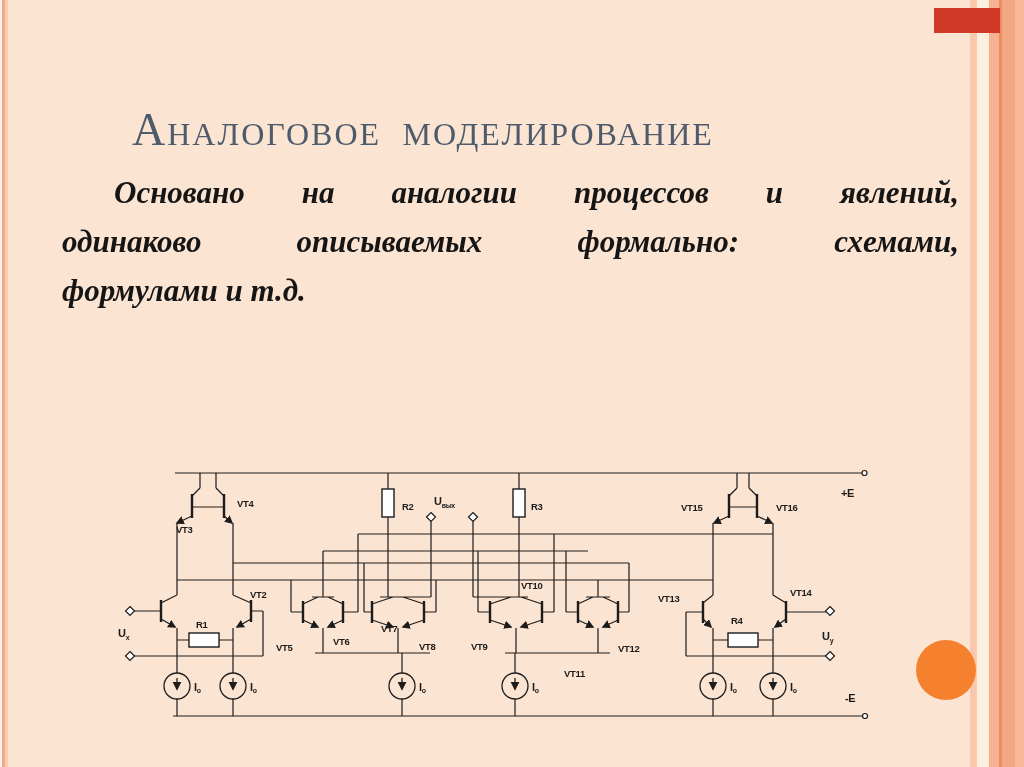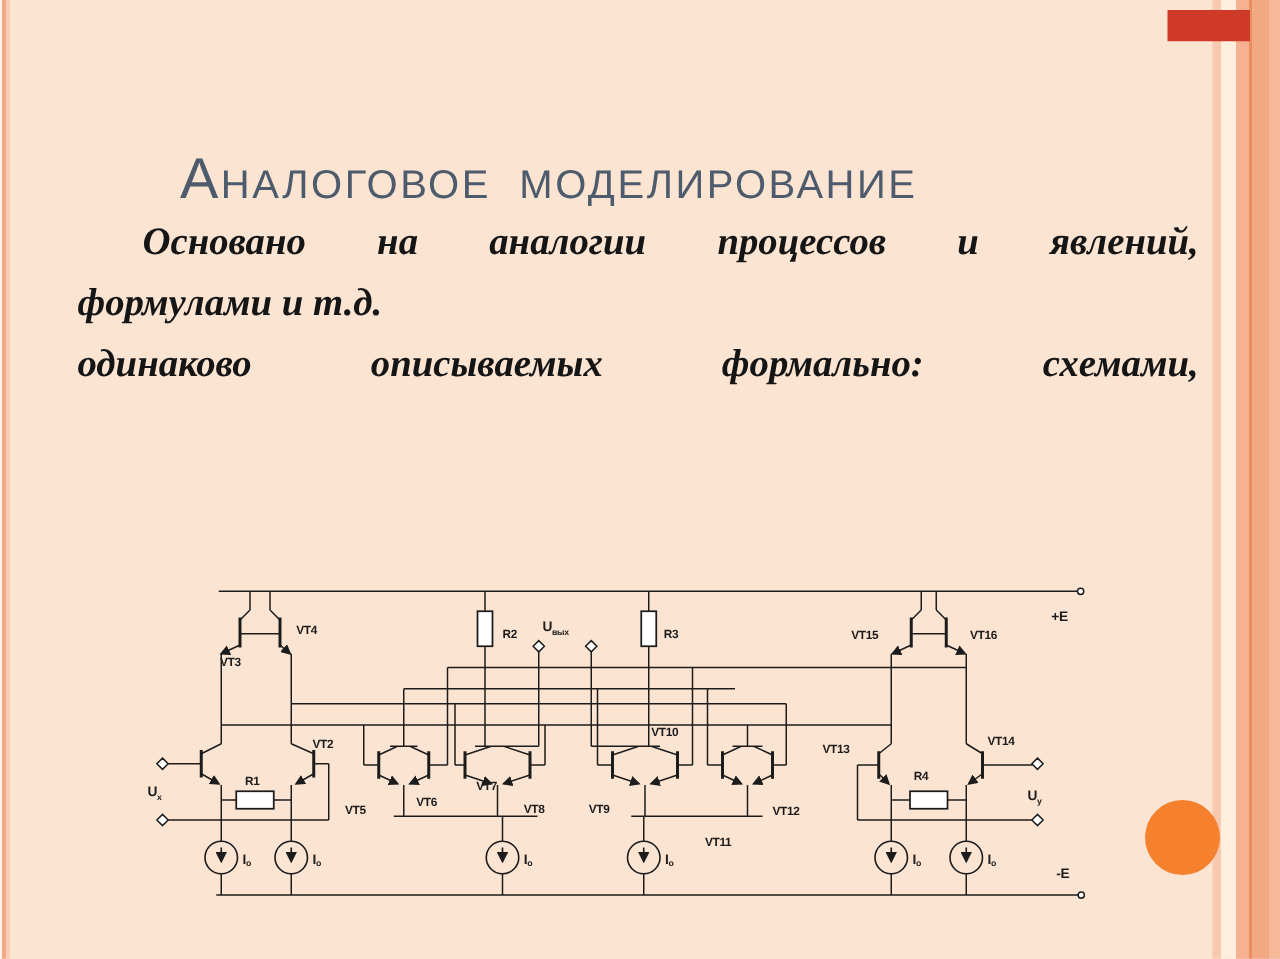--- a/index.html
+++ b/index.html
@@ -16,22 +16,22 @@
       #f8c9ae 0 7px,
       #fdeedd 7px 19px,
       #f5b190 19px 29px,
       #e98e62 29px 32px,
       #f3a884 32px 45px,
       #f6b897 45px 54px);}
   .accent-rect{position:absolute;left:934px;top:8px;width:66px;height:25px;background:#cf3a28;}
   .accent-circle{position:absolute;left:916px;top:640px;width:60px;height:60px;border-radius:50%;
     background:#f5802e;}
 
-  .title{position:absolute;left:128px;top:100px;margin:16px;
-    font-family:Liberation Sans, sans-serif;font-variant:small-caps;font-weight:normal;
+  .title{position:absolute;left:128px;top:100px;margin:4px;
+    font-family:Liberation Serif, serif;font-variant:small-caps;font-weight:normal;
     font-size:46px;line-height:52px;color:#4d5b6c;letter-spacing:2px;word-spacing:8px;
     white-space:nowrap;}
 
   .body{position:absolute;left:62px;top:168px;width:897px;
     font-family:"Liberation Serif",serif;font-style:italic;font-weight:bold;
     font-size:31px;line-height:49px;color:#151515;}
   .body .bl{width:100%;}
   .body .jl{text-align:justify;text-align-last:justify;}
   .body .indent{text-indent:52px;font-family:Liberation Serif, serif;}
 
@@ -47,22 +47,22 @@
 <div class="slide">
   <div class="edge-left"></div>
   <div class="edge-right"></div>
   <div class="accent-rect"></div>
   <div class="accent-circle"></div>
 
   <h1 class="title">Аналоговое моделирование</h1>
 
   <div class="body">
     <div class="bl jl indent">Основано на аналогии процессов и явлений,</div>
+    <div class="bl jl">одинаково описываемых формально: схемами,</div>
     <div class="bl">формулами и т.д.</div>
-    <div class="bl jl">одинаково описываемых формально: схемами,</div>
   </div>
 
   <svg class="circuit" width="1024" height="767" viewBox="0 0 1024 767">
     <defs>
       <marker id="arr" viewBox="0 0 8 8" refX="6.5" refY="4" markerWidth="7" markerHeight="7" orient="auto">
         <path d="M0,0 L8,4 L0,8 z" fill="#1c1c1c"></path>
       </marker>
     </defs>
 
     <path fill="none" stroke="#1c1c1c" stroke-width="1.2" d="

